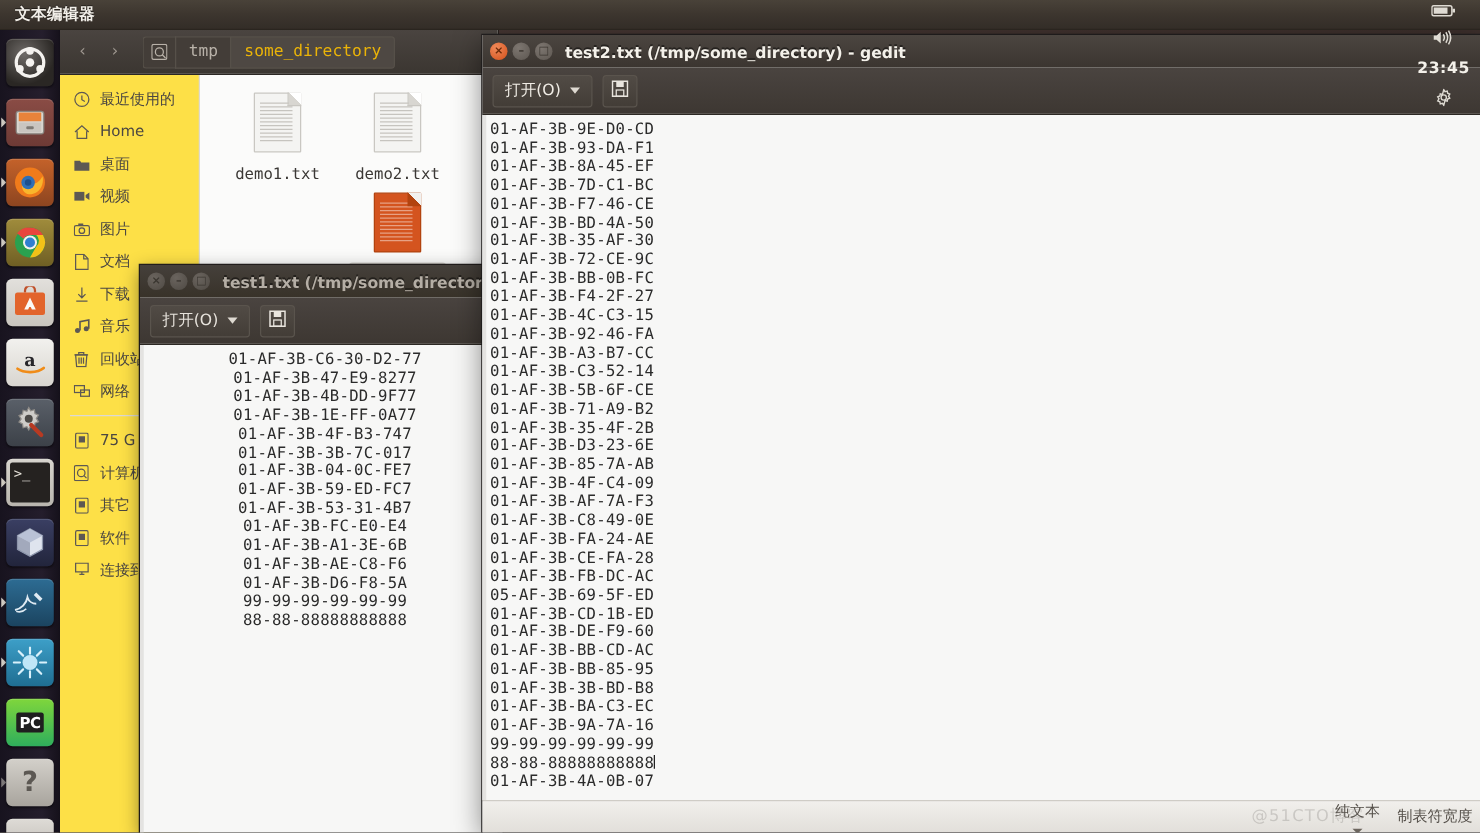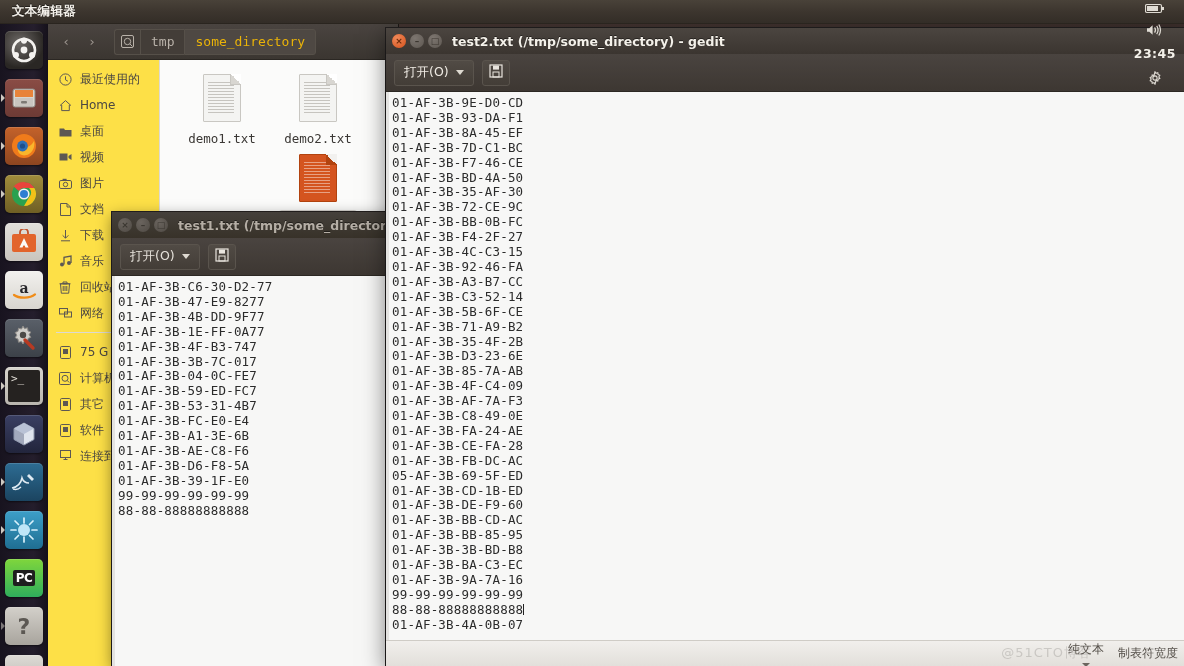--- a/index.html
+++ b/index.html
@@ -201,21 +201,21 @@
     display:flex; align-items:center; justify-content:flex-end; gap: 14px;
     padding-right: 6px; font-size: 12px; color: #55504a;
     position: relative;
   }
   .status-pick { display:flex; align-items:center; gap:5px;flex-direction:column; }
   .caret-dk { width:0;height:0;border-left:4px solid transparent;border-right:4px solid transparent;border-top:4px solid #6b655e; }
 
   
   #gedit1 { left: 112px; top: 212px; width: 290px; height: 454px; z-index: 20;
             box-shadow: 0 4px 14px rgba(0,0,0,.45), 0 0 0 1px #262220; }
-  #gedit1 .g-text { height: 390px; }
+  #gedit1 .g-text { height: 390px; text-align: center; }
 
   
   #gedit2 { left: 386px; top: 28px; width: 798px; height: 638px; z-index: 30;
             box-shadow: 0 6px 22px rgba(0,0,0,.5), 0 0 0 1px #232020; }
   #gedit2 .g-text { height: 548px; }
 
   .watermark {
     position:absolute; right: 92px; bottom: 4px;
     font-size: 13px; color: rgba(120,115,110,.28); letter-spacing:1px;
     font-family:"DejaVu Sans", sans-serif;
@@ -713,21 +713,20 @@
       <div class="ln">01-AF-3B-1E-FF-0A77</div>
       <div class="ln">01-AF-3B-4F-B3-747</div>
       <div class="ln">01-AF-3B-3B-7C-017</div>
       <div class="ln">01-AF-3B-04-0C-FE7</div>
       <div class="ln">01-AF-3B-59-ED-FC7</div>
       <div class="ln">01-AF-3B-53-31-4B7</div>
       <div class="ln">01-AF-3B-FC-E0-E4</div>
       <div class="ln">01-AF-3B-A1-3E-6B</div>
       <div class="ln">01-AF-3B-AE-C8-F6</div>
       <div class="ln">01-AF-3B-D6-F8-5A</div>
-      <div class="ln">01-AF-3B-39-1F-E0</div>
       <div class="ln">99-99-99-99-99-99</div>
       <div class="ln">88-88-88888888888</div>
     </div>
   </div>
 
   <div class="gedit" id="gedit2">
     <div class="g-title">
       <div class="wbtns">
         <div class="wb wb-close">×</div>
         <div class="wb wb-min">–</div>

